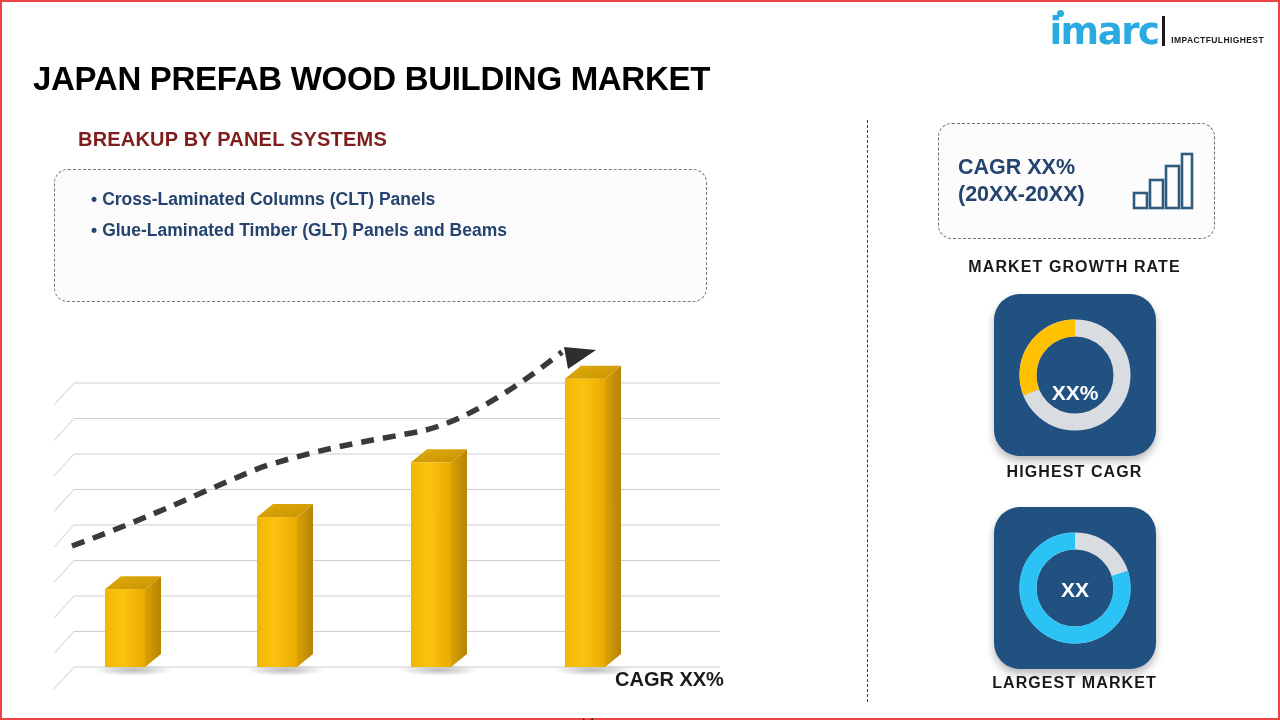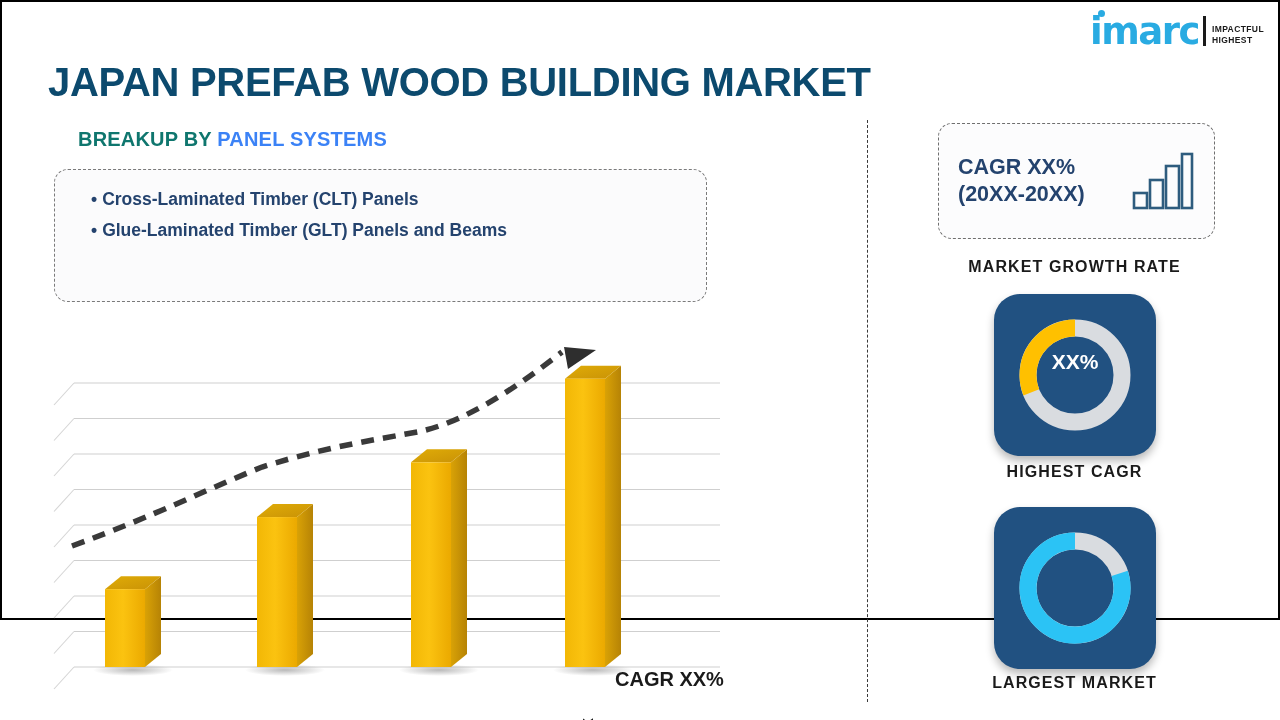--- a/index.html
+++ b/index.html
@@ -5,54 +5,54 @@
   * { margin:0; padding:0; box-sizing:border-box; }
   html,body { width:1280px; height:720px; }
   body {
     font-family:"Liberation Sans", sans-serif;
     background:#ffffff;
     position:relative;
     overflow:hidden;
   }
   #page {
     position:absolute; inset:0;
-    width:1280px; height:620px;
+    width:1280px; height:720px;
     background:#ffffff;
-    border:2px solid #000000;
+    border:2px solid #ef4444;
   }
 
   
   .logo { position:absolute; right:14px; top:12px; display:flex; align-items:flex-end; }
   .logo-mark {
     position:relative;
     font-size:37px; font-weight:700; letter-spacing:-1.5px;
     color:#29ABE2; line-height:0.95;
     font-family:"DejaVu Sans", sans-serif;
   }
   .logo-dot {
     position:absolute; width:7px; height:7px; border-radius:50%;
     background:#29ABE2; left:8px; top:-4px;
   }
   .logo-divider { width:3px; height:30px; background:#1a1a1a; margin:0 6px 3px 4px; }
-  .logo-tag { display:flex; flex-direction:column; justify-content:flex-start; padding-bottom:4px; }
+  .logo-tag { display:flex; flex-direction:row; justify-content:flex-start; padding-bottom:4px; }
   .logo-tag span { font-size:8.5px; font-weight:700; color:#1a1a1a; letter-spacing:0.4px; line-height:1.25; }
 
   
   .main-title {
-    position:absolute; left:46px; top:58px;
-    font-size:40px; font-weight:700; color:#0c4a6e;
+    position:absolute; left:31px; top:58px;
+    font-size:33px; font-weight:700; color:#000000;
     letter-spacing:-0.3px;
     font-family:"Liberation Sans", sans-serif;
   }
   .breakup {
     position:absolute; left:76px; top:126px;
     font-size:20px; font-weight:700; letter-spacing:0.2px;
   }
-  .breakup .b1 { color:#0f766e; }
-  .breakup .b2 { color:#3b82f6;text-align:center; }
+  .breakup .b1 { color:#7f1d1d; }
+  .breakup .b2 { color:#7f1d1d;text-align:center; }
 
   
   .bullet-box {
     position:absolute; left:52px; top:167px;
     width:653px; height:133px;
     border:1.6px dashed #7a7a7a;
     border-radius:14px;
     background:#fbfbfc;
     padding:14px 0 0 36px;
   }
@@ -135,21 +135,21 @@
   </div>
 
   <div class="main-title">JAPAN PREFAB WOOD BUILDING MARKET</div>
 
   <div class="breakup">
     <span class="b1">BREAKUP BY </span><span class="b2">PANEL SYSTEMS</span>
   </div>
 
   <div class="bullet-box">
     <div class="bullet-item">
-      <span class="dot">•</span><span>Cross-Laminated Timber (CLT) Panels</span>
+      <span class="dot">•</span><span>Cross-Laminated Columns (CLT) Panels</span>
     </div>
     <div class="bullet-item">
       <span class="dot">•</span><span>Glue-Laminated Timber (GLT) Panels and Beams</span>
     </div>
   </div>
 
   <div class="chart">
     <svg id="chart-svg" width="800" height="395">
       <defs>
         <linearGradient id="barFront" x1="0" y1="0" x2="1" y2="0">
@@ -234,25 +234,26 @@
       </svg>
     </div>
   </div>
   <div class="panel-caption" style="left:865px; width:415px; top:256px;">MARKET GROWTH RATE</div>
 
   <div class="donut-card" id="card-0" style="left:992px; top:292px;">
     <svg width="126" height="126" viewBox="0 0 126 126">
       <circle cx="63" cy="63" r="47" fill="none" stroke="#D9DCE0" stroke-width="17"></circle>
       <path id="arc-0" fill="none" stroke="#FFC000" stroke-width="17" d="M 63 16 A 47 47 0 0 0 19.300505163252176 80.30185397617984"></path>
     </svg>
-    <div class="donut-value" style="font-size:21px; top:56px;">XX%</div>
+    <div class="donut-value" style="font-size:21px; top:87px;">XX%</div>
   </div>
   <div class="panel-caption" style="left:865px; width:415px; top:461px;">HIGHEST CAGR</div>
 
   <div class="donut-card" id="card-1" style="left:992px; top:505px;">
     <svg width="126" height="126" viewBox="0 0 126 126">
       <circle cx="63" cy="63" r="47" fill="none" stroke="#D9DCE0" stroke-width="17"></circle>
       <path id="arc-1" fill="none" stroke="#2BC3F5" stroke-width="17" d="M 63 16 A 47 47 0 1 0 107.69965626587222 48.47620126437748"></path>
     </svg>
+    <div class="donut-value" style="font-size:21px; top:71px;">XX</div>
   </div>
   <div class="panel-caption" style="left:865px; width:415px; top:672px;">LARGEST MARKET</div>
 
 </div>
 
 </body></html>

